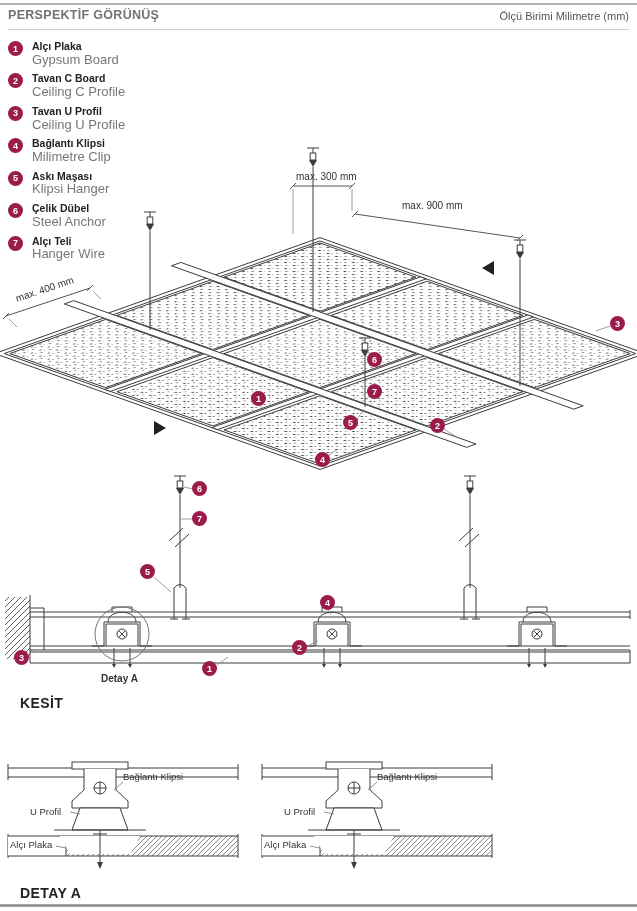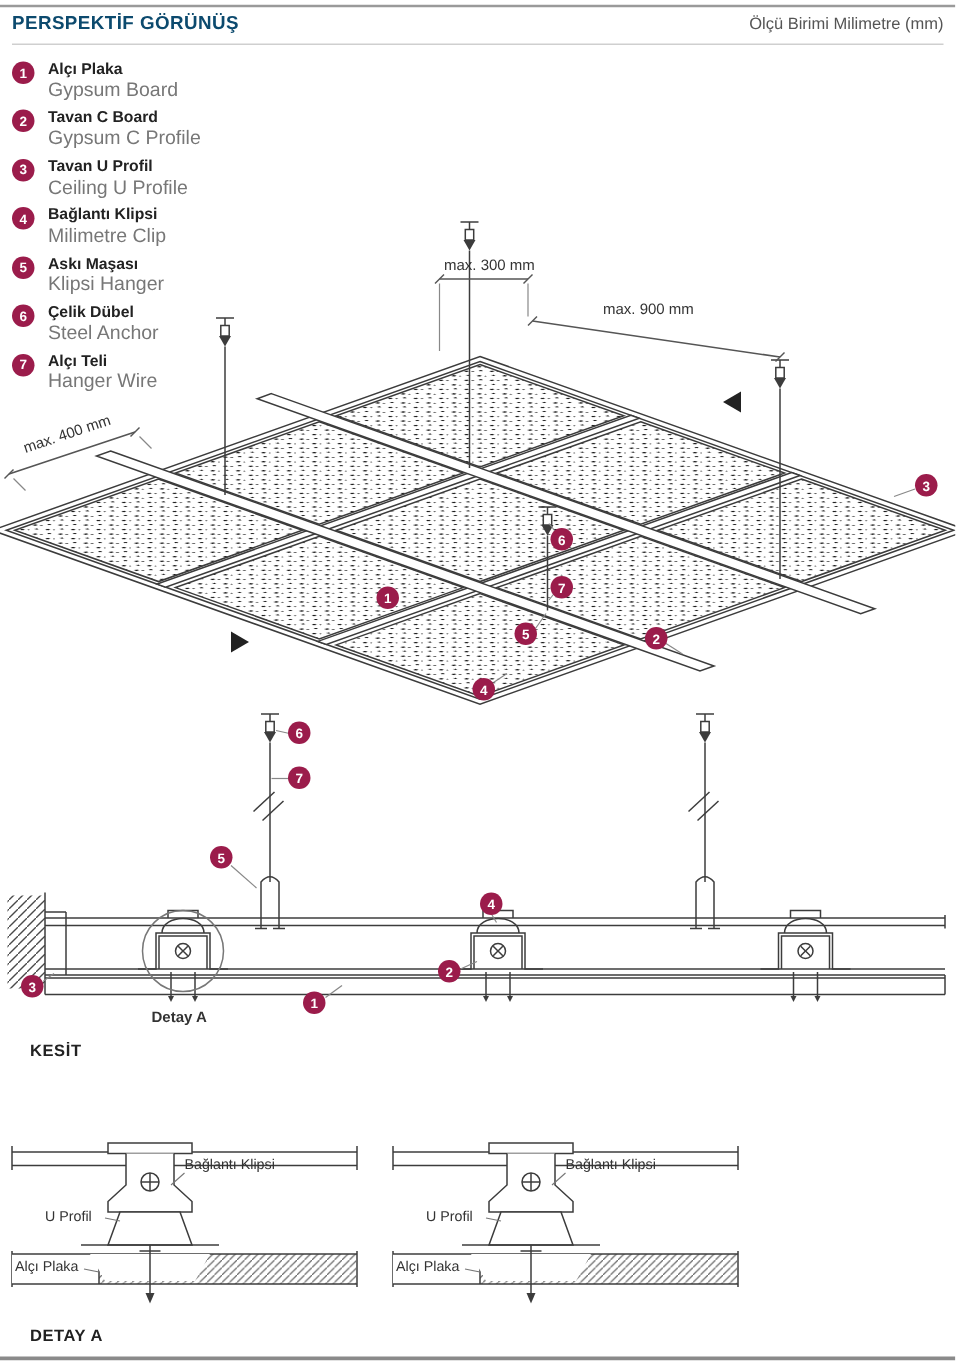--- a/index.html
+++ b/index.html
@@ -1,37 +1,37 @@
 <!DOCTYPE html>
 <html><head>
 <meta charset="utf-8">
 <style>
   * { box-sizing: border-box; margin: 0; padding: 0; }
   html,body { background:#ffffff; }
   body { font-family:"Liberation Sans", sans-serif; }
   .page { position:relative; width:637px; height:911px; background:#fff; overflow:hidden; color:#2e2e2e; }
-  .hdr-title { position:absolute; left:8px; top:8px; font-size:12.5px; font-weight:bold; letter-spacing:.3px; color:#0c4a6e; z-index:2; }
+  .hdr-title { position:absolute; left:8px; top:8px; font-size:12.5px; font-weight:bold; letter-spacing:.3px; color:#737373; z-index:2; }
   .hdr-unit  { position:absolute; right:8px; top:10px; font-size:11px; color:#555; z-index:2; }
   .art { position:absolute; left:0; top:0; z-index:1; }
   .ink { stroke:#3c3c3c; stroke-width:1; fill:none; }
   .dim { stroke:#555; stroke-width:1; fill:none; }
   .ext { stroke:#888; stroke-width:.8; fill:none; }
   .iso * { vector-effect: non-scaling-stroke; }
   text { font-family:"Liberation Sans", sans-serif; font-size:10px; fill:#333; stroke:none; }
   .badge { position:absolute; width:15px; height:15px; border-radius:50%; background:#9b1c4b; color:#fff;
            font-size:9px; font-weight:bold; display:flex; align-items:center; justify-content:center; z-index:3; }
   .legend { position:absolute; left:8px; top:41px; list-style:none; z-index:2; }
   .legend li { display:flex; align-items:flex-start; margin-bottom:6px; }
   .legend .badge { position:static; flex:0 0 15px; }
   .legend-text { margin-left:9px; }
   .legend-tr { display:block; font-size:10.5px; font-weight:bold; color:#222; line-height:1.1; }
   .legend-en { display:block; font-size:13px; color:#777; line-height:1.15; }
   .lbl { position:absolute; font-size:9.5px; color:#333; z-index:2; white-space:nowrap; }
   .lbl.b { font-weight:bold; font-size:10px; }
-  .sec-title { position:absolute; font-size:11px; font-weight:bold; color:#222; letter-spacing:.4px; z-index:2;padding-left:12px; }
+  .sec-title { position:absolute; font-size:14px; font-weight:bold; color:#222; letter-spacing:.4px; z-index:2;padding-left:12px; }
 </style>
 </head>
 <body>
 
 <div class="page">
 
   <svg class="art" width="637" height="911" viewBox="0 0 637 911">
     <defs>
       <pattern id="dots" width="9" height="9" patternUnits="userSpaceOnUse">
         <circle cx="2" cy="2.5" r="1" fill="#1f1f1f"></circle>
@@ -234,21 +234,21 @@
       <span class="badge">1</span>
       <span class="legend-text">
           <span class="legend-tr">Alçı Plaka</span>
           <span class="legend-en">Gypsum Board</span>
         </span>
     </li>
     <li>
       <span class="badge">2</span>
       <span class="legend-text">
           <span class="legend-tr">Tavan C Board</span>
-          <span class="legend-en">Gypsum C Profile</span>
+          <span class="legend-en">Ceiling C Profile</span>
         </span>
     </li>
     <li>
       <span class="badge">3</span>
       <span class="legend-text">
           <span class="legend-tr">Tavan U Profil</span>
           <span class="legend-en">Ceiling U Profile</span>
         </span>
     </li>
     <li>

